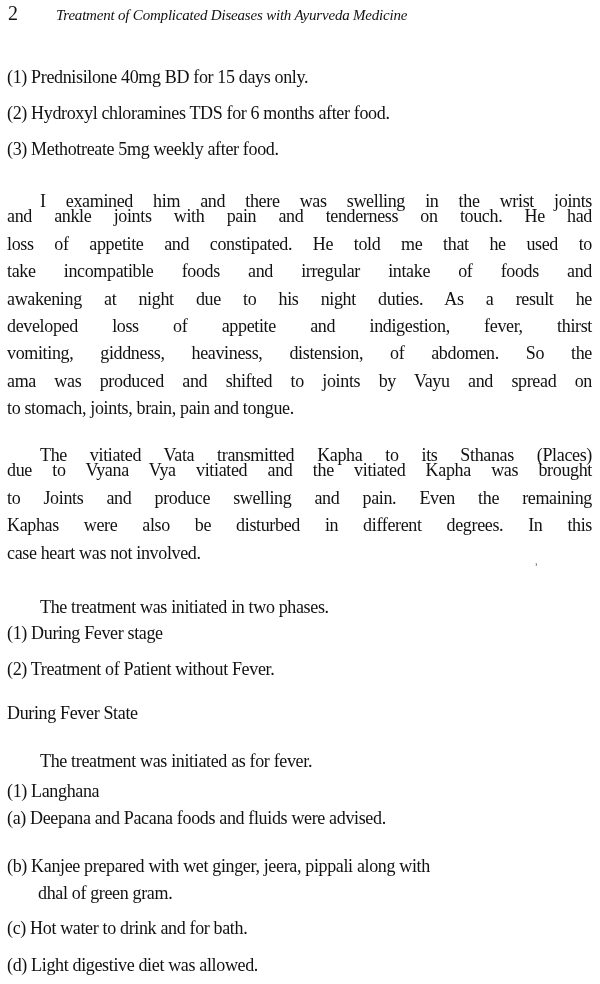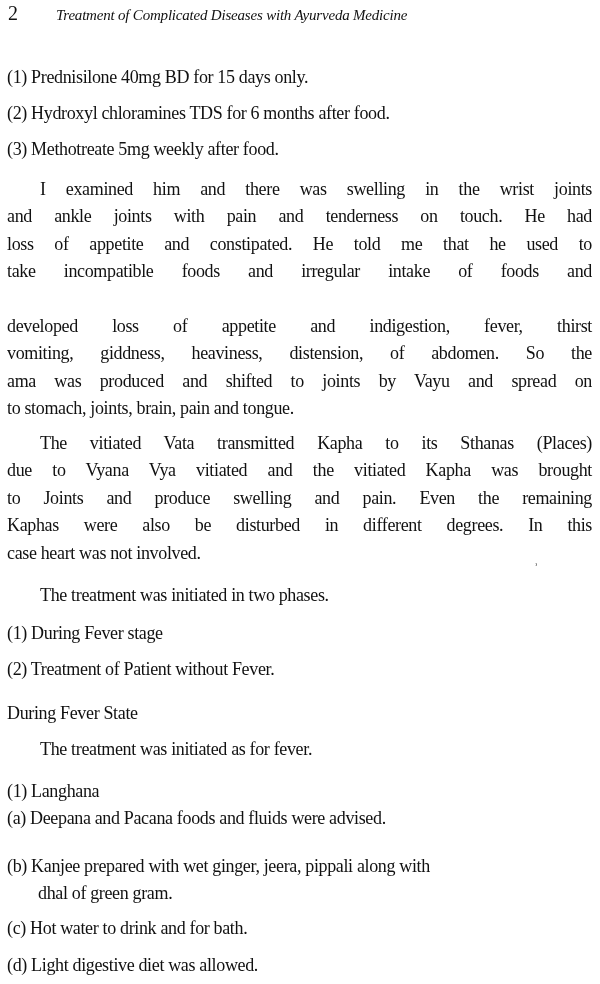--- a/index.html
+++ b/index.html
@@ -14,21 +14,21 @@
       display: flex; align-items: baseline;
     }
     .page-num { font-size: 20px; width: 48px; letter-spacing: 0; }
     .running-head { font-style: italic; font-size: 15px; letter-spacing: -0.2px; white-space: nowrap; }
     .line {
       position: absolute; left: 7px; width: 585px;
       font-size: 18px; line-height: 27px; white-space: nowrap;
       letter-spacing: -0.35px;
     }
     .just { text-align: justify; text-align-last: justify; white-space: normal; }
-    .indent { left: 40px; width: 552px; }
+    .indent { left: 40px; width: 552px; margin-top: 12px; }
     .bold { font-weight: normal; }
     .hang { left: 38px; width: 556px; }
     .mark { position: absolute; font-size: 14px; color: #333; }
   </style>
 </head>
 <body>
 
 <div class="page">
 
   <div class="header">
@@ -37,20 +37,21 @@
   </div>
 
   <div class="line" style="top:64px">(1) Prednisilone 40mg BD for 15 days only.</div>
   <div class="line" style="top:100px">(2) Hydroxyl chloramines TDS for 6 months after food.</div>
   <div class="line" style="top:136px">(3) Methotreate 5mg weekly after food.</div>
 
   <div class="line just indent" style="top:176px">I examined him and there was swelling in the wrist joints</div>
   <div class="line just" style="top:203px">and ankle joints with pain and tenderness on touch.  He had</div>
   <div class="line just" style="top:231px">loss of appetite and constipated. He told me that he used to</div>
   <div class="line just" style="top:258px">take incompatible foods and irregular intake of foods and</div>
+  <div class="line just" style="top:286px">awakening at night due to his night duties. As a result he</div>
   <div class="line just" style="top:313px">developed loss of appetite and indigestion, fever, thirst</div>
   <div class="line just" style="top:340px">vomiting, giddness, heaviness, distension, of abdomen. So the</div>
   <div class="line just" style="top:368px">ama was produced and shifted to joints by Vayu and spread on</div>
   <div class="line" style="top:395px">to stomach, joints, brain, pain and tongue.</div>
 
   <div class="line just indent" style="top:430px">The vitiated Vata transmitted Kapha to its Sthanas (Places)</div>
   <div class="line just" style="top:457px">due to Vyana Vya vitiated and the vitiated Kapha was brought</div>
   <div class="line just" style="top:485px">to Joints and produce swelling and pain.  Even the remaining</div>
   <div class="line just" style="top:512px">Kaphas were also be disturbed in different degrees.  In this</div>
   <div class="line" style="top:540px">case heart was not involved.</div>

